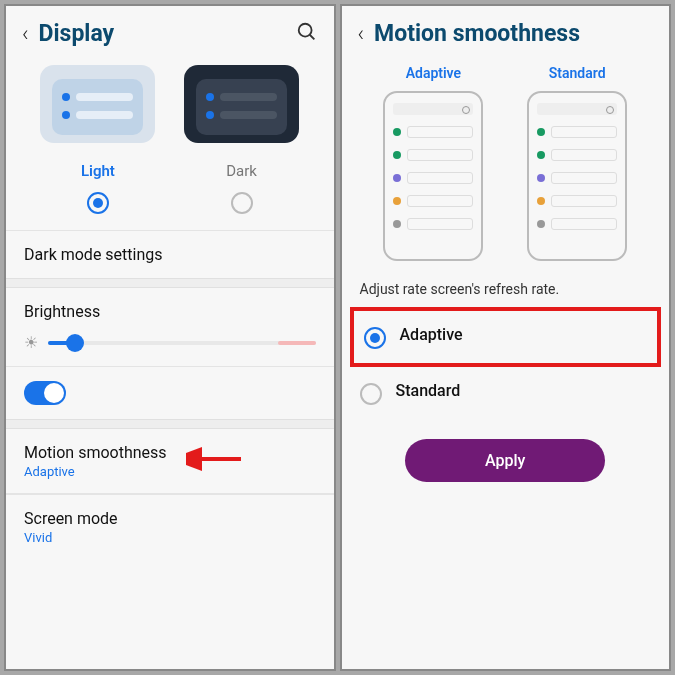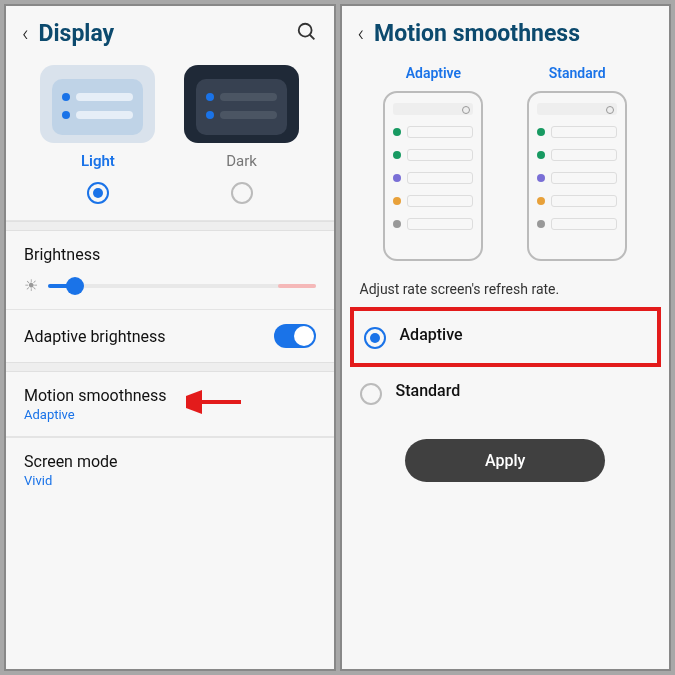--- a/index.html
+++ b/index.html
@@ -76,21 +76,21 @@
     width: 8px; height: 8px; border-radius: 50%;
     background: #1a73e8;
   }
   .theme-bar {
     flex: 1; height: 8px; border-radius: 4px;
   }
   .theme-bar.light-bar { background: #e6eef7; }
   .theme-bar.dark-bar { background: #4b5563; }
   .theme-label {
     font-size: 15px;
-    margin-top: 9px;
+    margin-top: 19px;
   }
   .theme-label.selected { color: #1a73e8; font-weight: 600; }
   .theme-label.unselected { color: #777; }
   .radio-row {
     display: flex;
     justify-content: space-around;
     padding: 8px 20px 16px;
   }
   .radio {
     width: 22px; height: 22px;
@@ -266,21 +266,21 @@
   .option-radio.checked { border-color: #1a73e8; }
   .option-radio.checked::after {
     content:''; width:10px;height:10px;background:#1a73e8;border-radius:50%;
   }
   .option-title { font-size: 16px; font-weight: 500; color: #111; margin-bottom: 2px; }
   .option-desc { font-size: 12px; color: #888; line-height: 1.35; }
   .apply-btn {
     margin: 20px auto 0;
     width: 200px;
     padding: 12px;
-    background: #404040;
+    background: #701a75;
     color: #fff;
     font-size: 16px;
     font-weight: 500;
     text-align: center;
     border-radius: 24px;
   }
 </style>
 </head>
 <body>
 
@@ -328,38 +328,40 @@
       <div class="theme-label unselected">Dark</div>
     </div>
   </div>
 
   <div class="radio-row">
     <div class="radio checked"></div>
     <div class="radio"></div>
   </div>
 
   <div class="divider"></div>
+  <div class="list-item">
+    <span class="item-text">Dark mode settings</span>
+  </div>
 
   <div class="gap"></div>
 
   <div class="list-item" style="padding-bottom:4px">
     <span class="item-text">Brightness</span>
   </div>
   <div class="brightness-slider">
     <span class="sun-icon">☀</span>
     <div class="slider-track">
       <div class="slider-fill"></div>
       <div class="slider-pink"></div>
       <div class="slider-thumb"></div>
     </div>
   </div>
 
   <div class="divider"></div>
   <div class="list-item">
-    <span class="item-text">Adaptive brightness</span>
     <div class="toggle on">
         <div class="toggle-knob"></div>
       </div>
   </div>
 
   <div class="gap"></div>
 
   <div class="list-item">
     <div>
       <div class="item-text">Motion smoothness</div>

